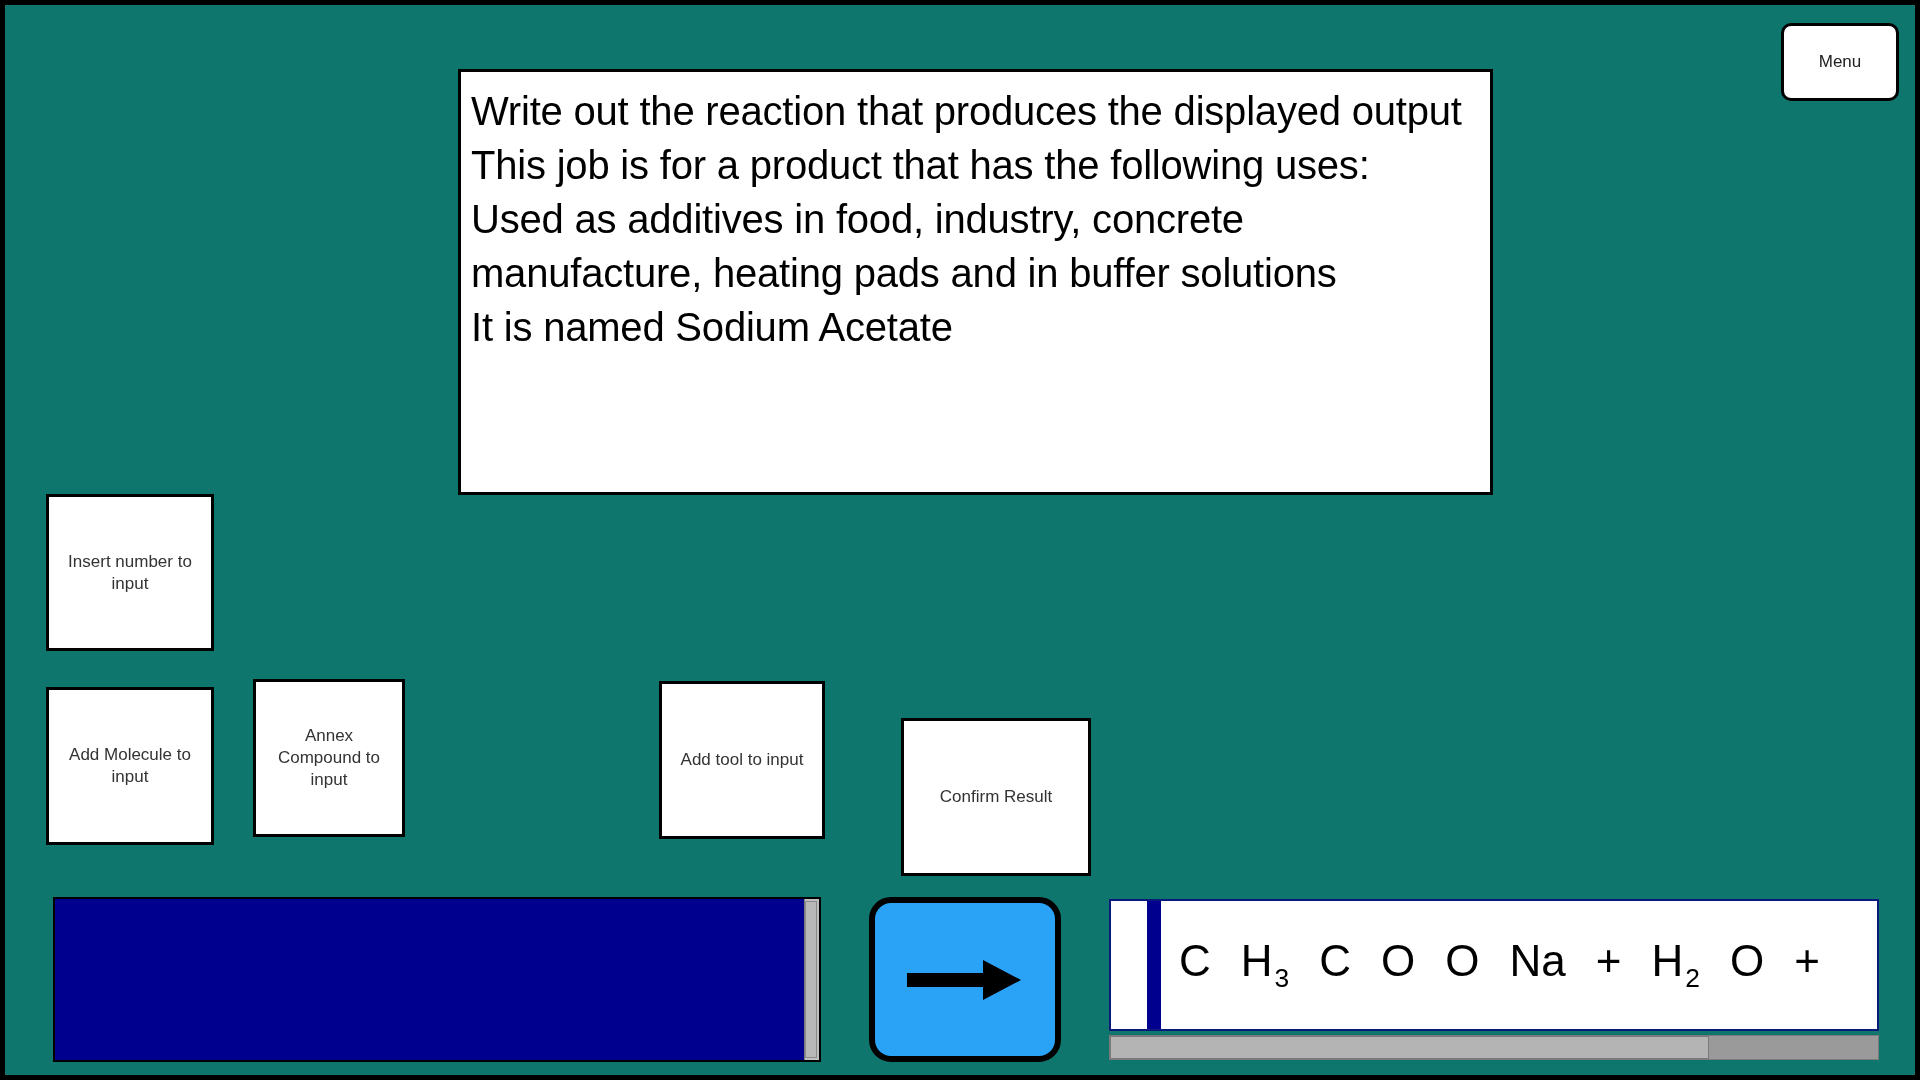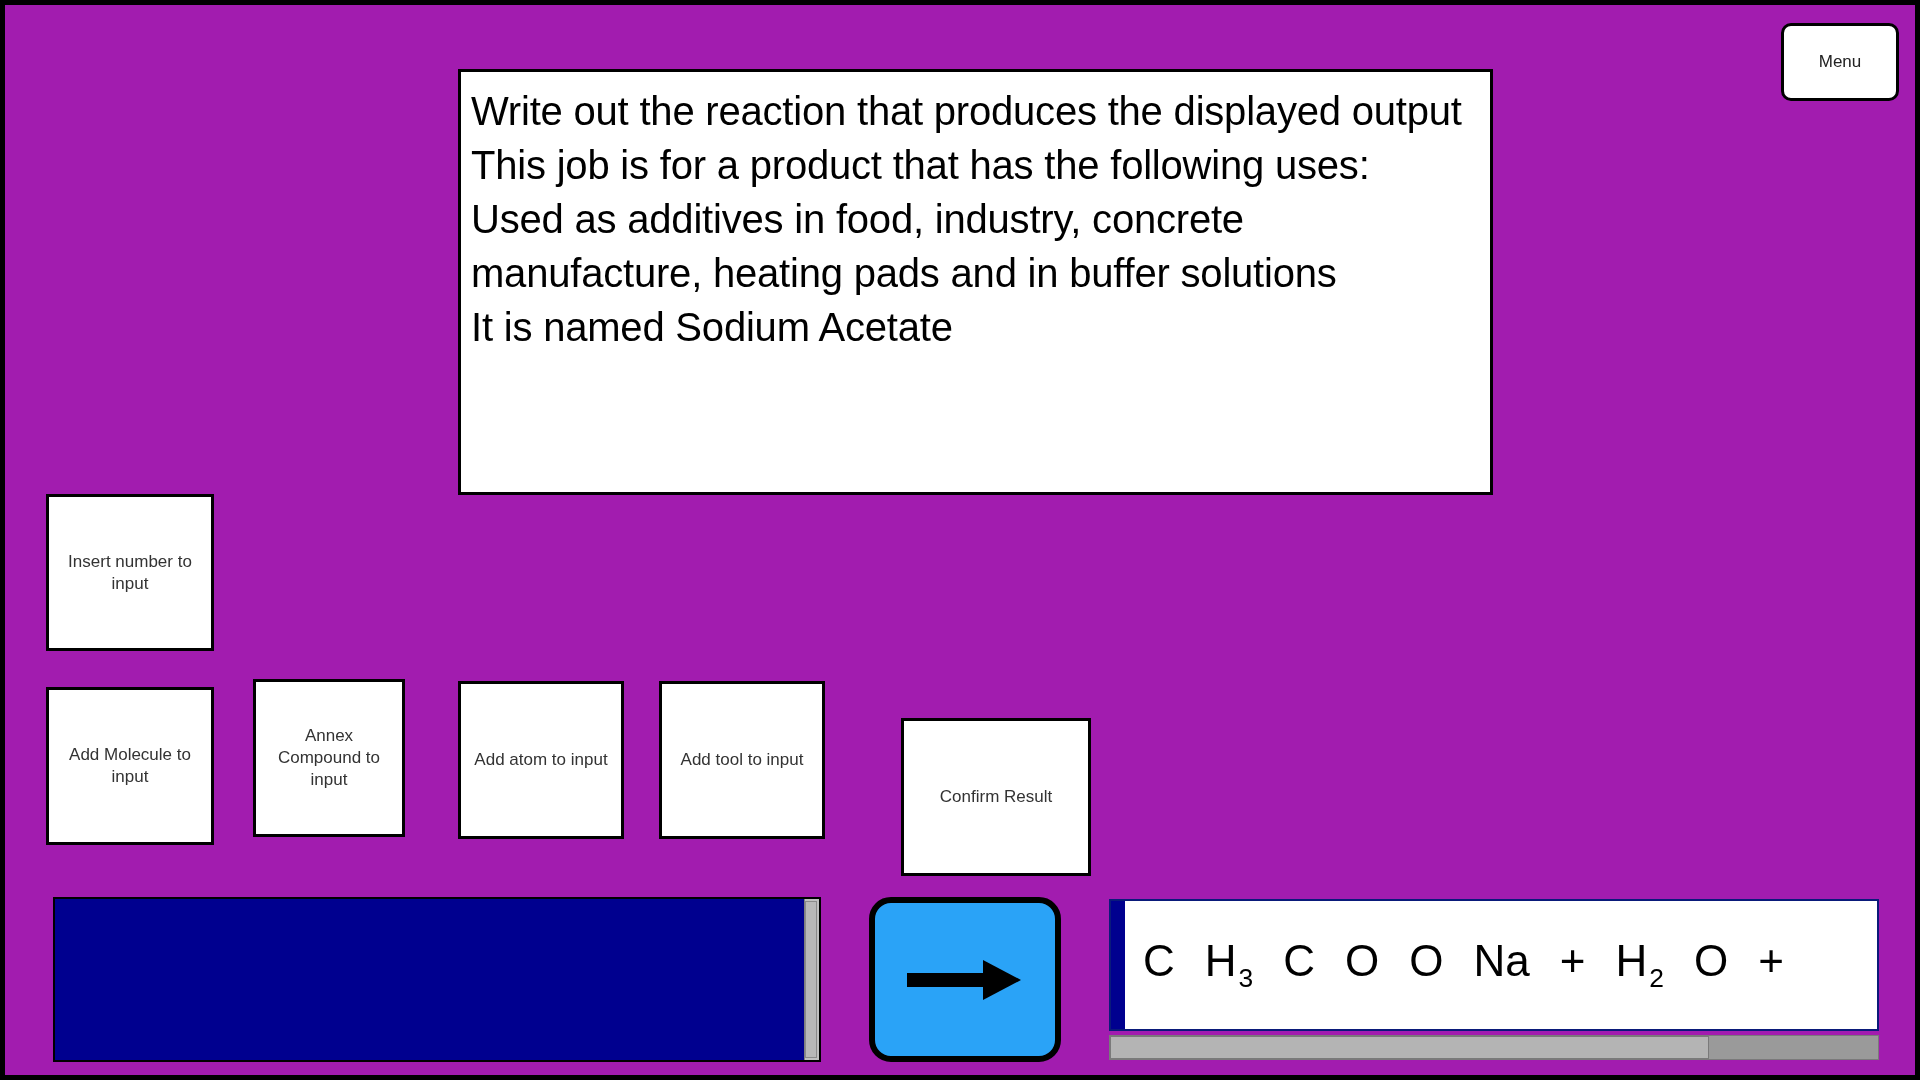--- a/index.html
+++ b/index.html
@@ -12,21 +12,21 @@
     height: 1080px;
     overflow: hidden;
     font-family: "Liberation Sans", sans-serif;
   }
 
   #app {
     position: absolute;
     left: 0; top: 0;
     width: 1920px;
     height: 1080px;
-    background: #a21caf;
+    background: #0f766e;
     box-sizing: border-box;
     border: 5px solid #000000;
     overflow: hidden;
   }
 
   
   #menu-button {
     position: absolute;
     left: 1776px;
     top: 18px;
@@ -153,20 +153,21 @@
     position: absolute;
     left: 0; top: 0;
     width: 770px;
     height: 132px;
     background: #ffffff;
     border: 2px solid #0a1a7a;
     box-sizing: border-box;
     display: flex;
     align-items: center;
     overflow: hidden;
+    padding-left: 36px;
   }
   #output-gutter {
     width: 14px;
     align-self: stretch;
     background: #00008f;
     flex: 0 0 auto;
   }
   #formula {
     flex: 1 1 auto;
     padding-left: 18px;
@@ -220,23 +221,20 @@
   </div>
 
   <div class="action-btn" id="btn-add-molecule">
     <span>Add Molecule to input</span>
   </div>
 
   <div class="action-btn" id="btn-annex-compound">
     <span>Annex Compound to input</span>
   </div>
 
-  <div class="action-btn" id="btn-add-atom">
-    <span>Add atom to input</span>
-  </div>
 
   <div class="action-btn" id="btn-add-tool">
     <span>Add tool to input</span>
   </div>
 
   <div class="action-btn" id="btn-confirm">
     <span>Confirm Result</span>
   </div>
 
   <div id="input-canvas-wrap">

